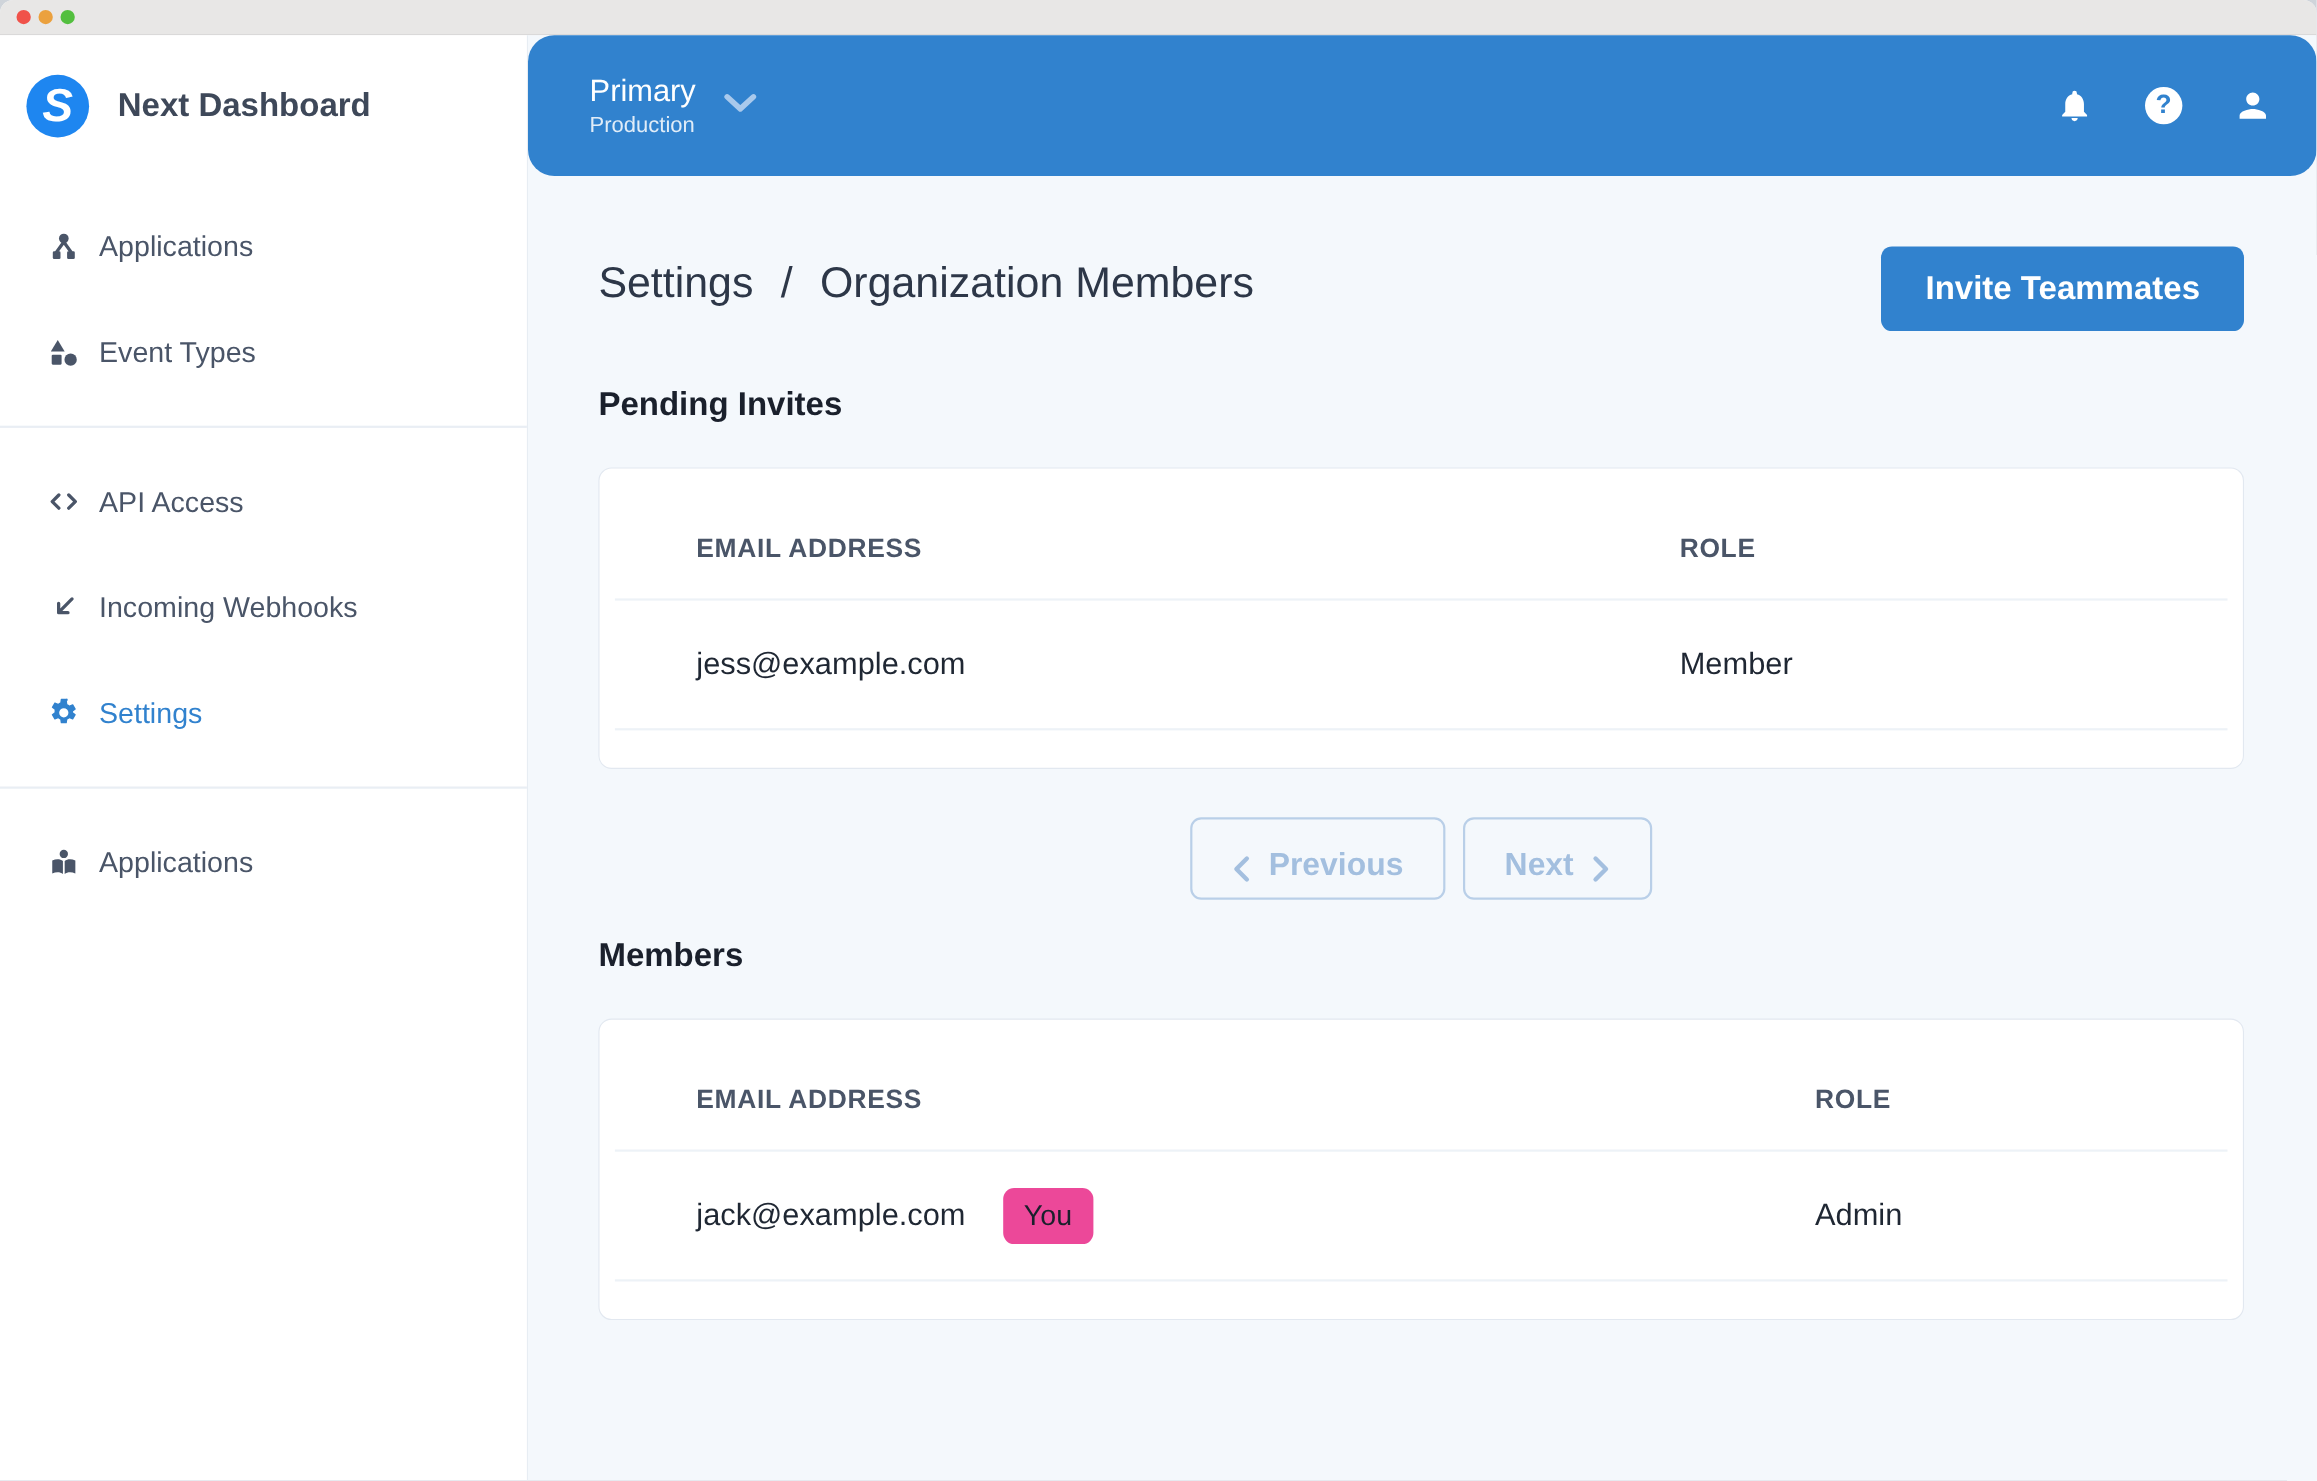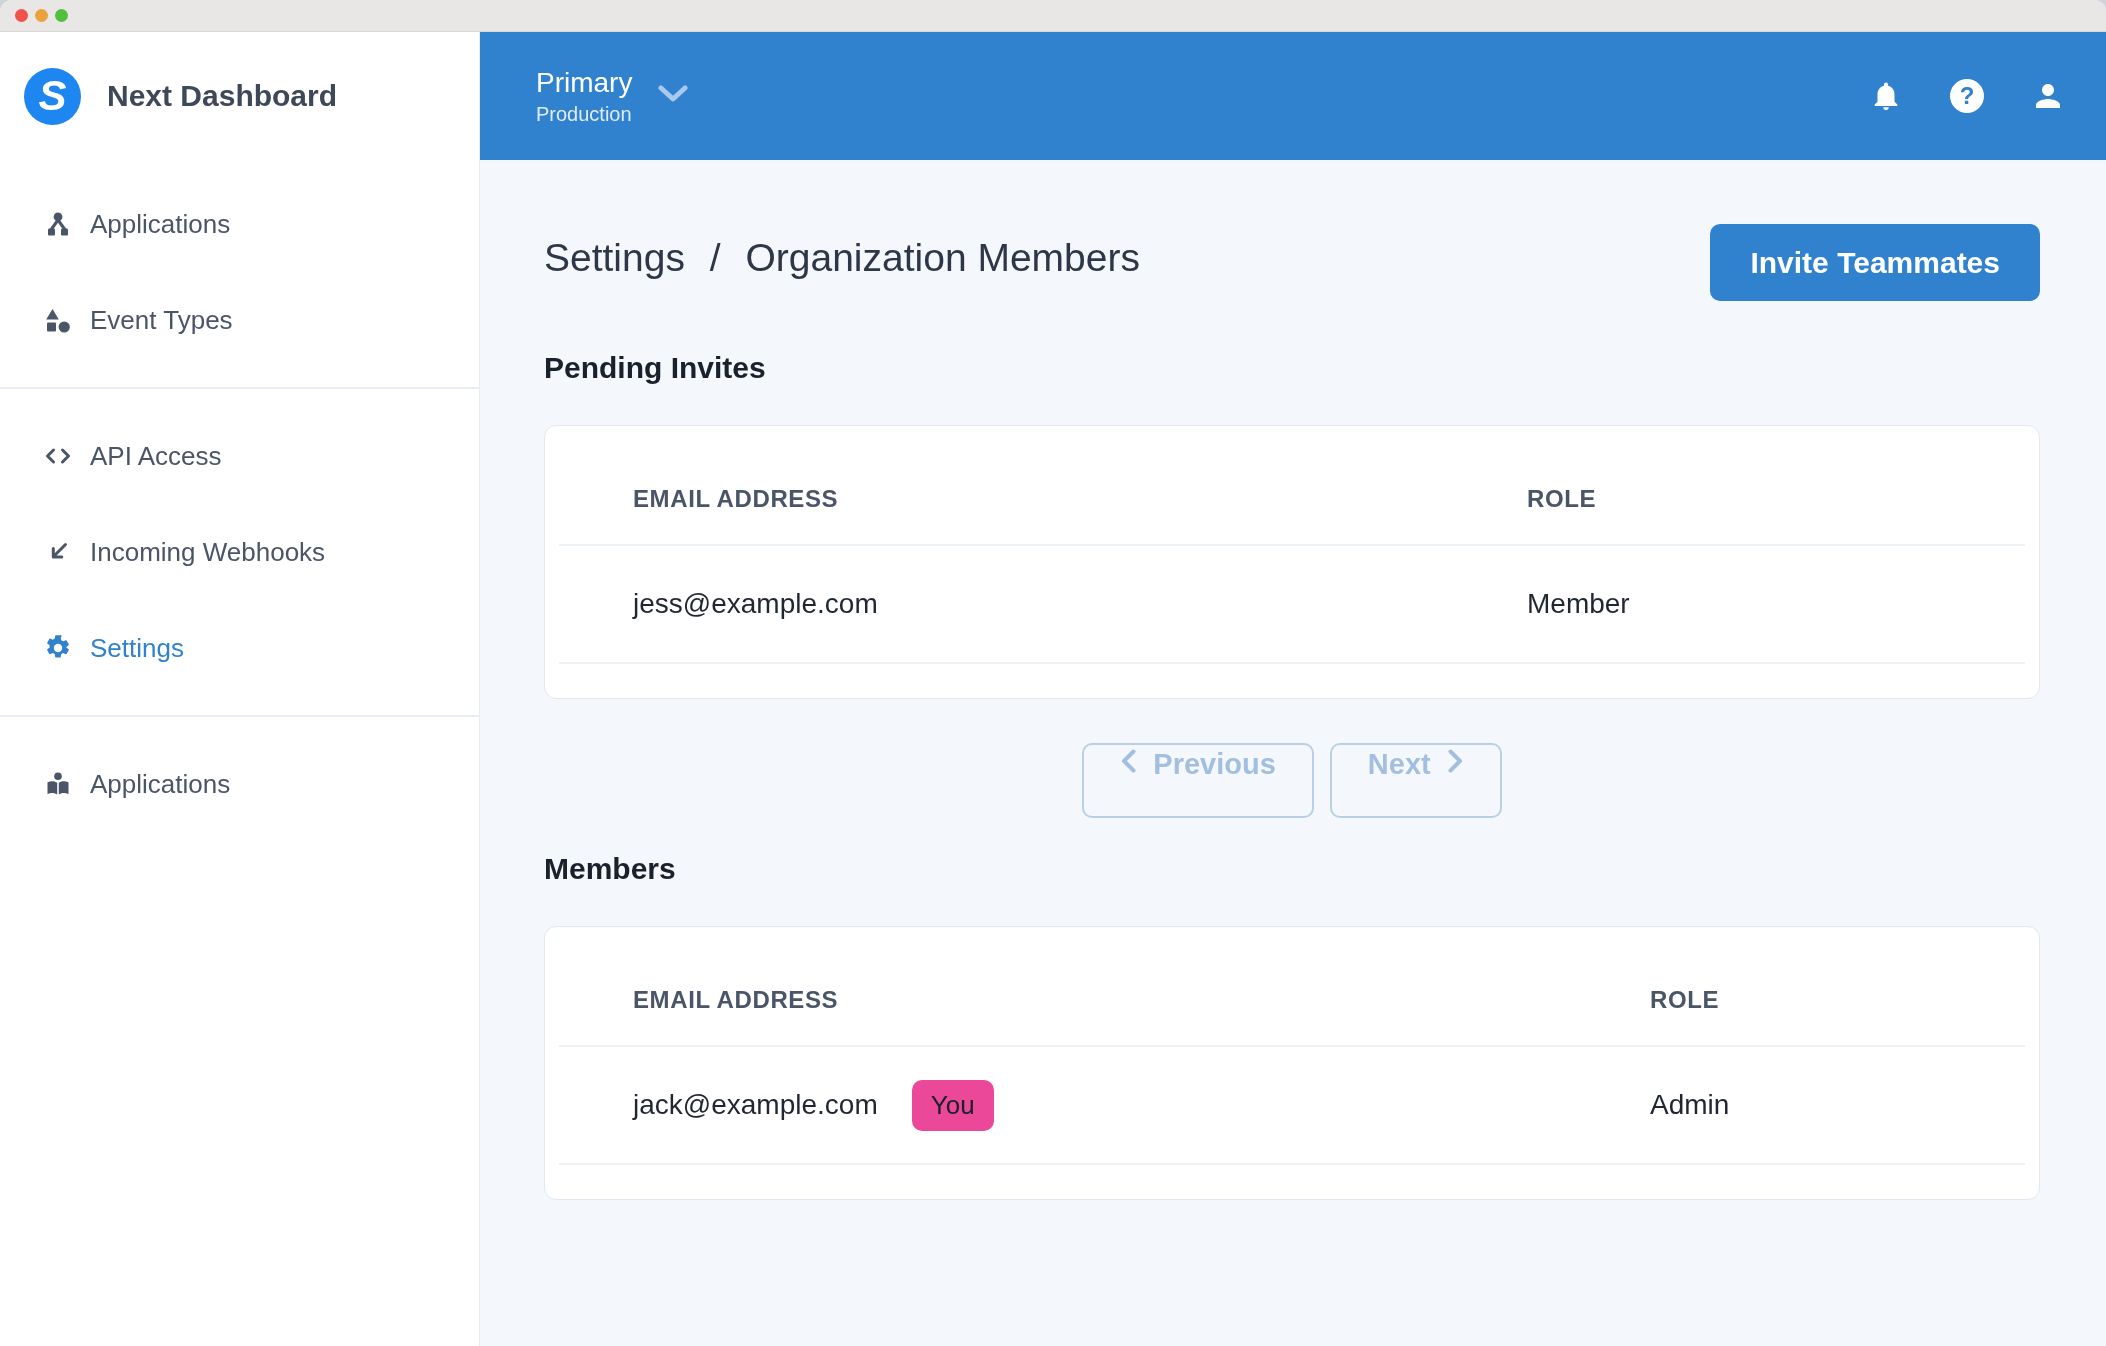--- a/index.html
+++ b/index.html
@@ -33,21 +33,21 @@
               color:#4A5568; font-size:26px; cursor:pointer; }
   .nav-item .nav-icon { width:28px; height:28px; margin-right:18px; flex:0 0 28px;
                         display:flex; align-items:center; justify-content:center; }
   .nav-item.active { color:#3182CE; }
   .nav-divider { height:2px; background:#E9EEF4; margin:19px 0; }
 
   
   .main-col { flex:1; display:flex; flex-direction:column; background:#F4F8FC; min-width:0; }
 
   .blue-header { height:128px; flex:0 0 128px; background:#3182CE; display:flex;
-                 align-items:center; padding:0 40px 0 56px; }
+                 align-items:center; padding:0 40px 0 56px;border-radius:24px; }
   .env-switch { display:flex; align-items:center; gap:26px; cursor:pointer; }
   .env-name { color:#ffffff; font-size:28px; line-height:36px; }
   .env-mode { color:rgba(255,255,255,0.85); font-size:20px; line-height:26px; }
   .hdr-icons { margin-left:auto; display:flex; align-items:center; gap:45px; }
   .hdr-icon { width:36px; height:36px; color:#ffffff; display:flex; align-items:center;
               justify-content:center; cursor:pointer; }
   .help-circle { width:34px; height:34px; border-radius:50%; background:#ffffff; color:#3182CE;
                  font-size:24px; font-weight:800; display:flex; align-items:center; justify-content:center; }
 
   
@@ -70,23 +70,23 @@
   .grid-pending { grid-template-columns:982px 1fr; }
   .grid-members { grid-template-columns:1105px 1fr; }
   .cell-email { padding-left:88px; display:flex; align-items:center; }
   .hr { height:2px; background:#EDF2F7; margin:0 14px; }
 
   .you-badge { display:inline-block; margin-left:34px; background:#ec4899; color:#1A202C;
                font-size:26px; border-radius:10px; padding:10px 19px; }
 
   
   .pagination { margin-top:44px; display:flex; justify-content:center; gap:16px; }
-  .pg-btn { height:75px; display:flex; align-items:flex-start; gap:16px; background:transparent;
+  .pg-btn { height:75px; display:flex; align-items:flex-end; gap:16px; background:transparent;
             border:2px solid #B9CFE8; border-radius:10px; color:#A3BFDF; font-family:inherit;
-            font-size:29px; font-weight:700; padding:3px 36px; cursor:default; }
+            font-size:29px; font-weight:700; padding:13px 36px; cursor:default; }
   .pg-btn svg { display:block; }
 </style>
 </head>
 <body>
 
 <div class="window">
 
   <div class="titlebar">
     <span class="tl-dot tl-close"></span>
     <span class="tl-dot tl-min"></span>

